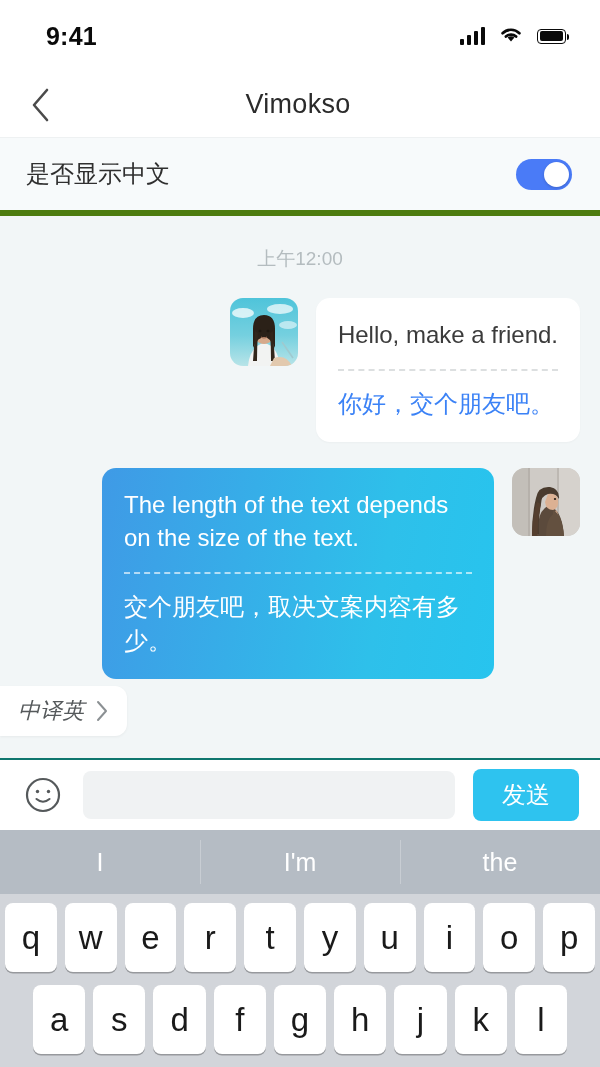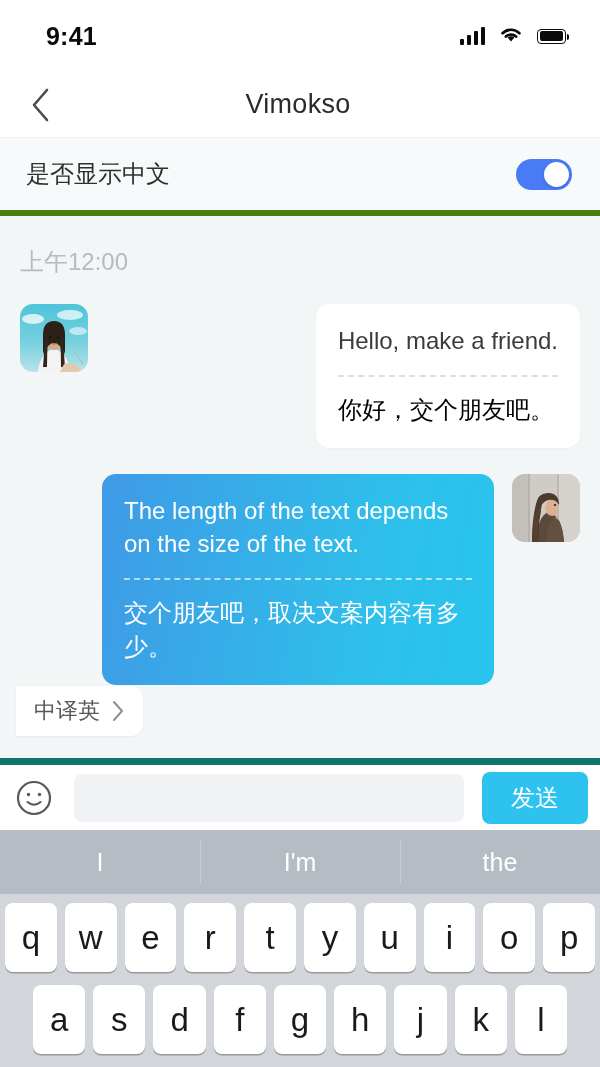--- a/index.html
+++ b/index.html
@@ -44,54 +44,54 @@
     flex:0 0 78px; height:78px; background:#f7fafb;
     display:flex; align-items:center; justify-content:space-between;
     padding:0 28px 0 26px; border-bottom:6px solid #4d7c0f;
   }
   .toggle-label { font-size:24px; color:#2f2f2f; }
   .switch { width:56px; height:31px; border-radius:16px; background:#4a7bf7; position:relative; flex:0 0 auto; }
   .switch .knob { position:absolute; top:3px; right:3px; width:25px; height:25px; border-radius:50%; background:#fff; box-shadow:0 1px 3px rgba(0,0,0,.18); }
 
   
   .chat { flex:1 1 auto; position:relative; background:#f2f6f7; padding:30px 20px 0 20px; overflow:hidden; }
-  .ts { font-size:24px; color:#b4bcbf; margin-bottom:26px; }
+  .ts { text-align:center; font-size:19px; color:#b4bcbf; margin-bottom:26px; }
 
   .row { display:flex; margin-bottom:26px; }
-  .row.in { justify-content:space-between; }
+  .row.in { justify-content:flex-end; }
   .row.out { justify-content:flex-end; }
 
   .avatar { width:68px; height:68px; border-radius:13px; flex:0 0 68px; overflow:hidden; position:relative; }
   .avatar svg { display:block; width:100%; height:100%; }
 
   .bubble { border-radius:14px; padding:20px 22px 22px 22px; position:relative; }
   .bubble.in { background:#ffffff; margin-left:18px; max-width:320px; box-shadow:0 1px 2px rgba(0,0,0,.03); }
   .bubble.out { background:linear-gradient(100deg,#3f9ae6 0%,#2ec0ea 70%,#27c4ee 100%); margin-right:18px; max-width:392px; }
 
   .btxt { font-size:24px; line-height:1.38; }
   .bubble.in .btxt-en { color:#3b3b3b; }
-  .bubble.in .btxt-zh { color:#000000; }
+  .bubble.in .btxt-zh { color:#3b82f6; }
   .bubble.out .btxt-en, .bubble.out .btxt-zh { color:#ffffff; }
   .divider { height:0; border-top:2px dashed #dcdfe0; margin:18px 0 16px 0; }
   .bubble.out .divider { border-top-color:rgba(255,255,255,.62); }
 
   
-  .chip-wrap { position:absolute; left:16px; bottom:22px; }
+  .chip-wrap { position:absolute; left:0; bottom:22px;font-style:italic; }
   .chip {
     background:#ffffff; border-radius:0 12px 12px 0; height:50px;
     display:inline-flex; align-items:center; gap:11px;
     padding:0 18px 0 18px; box-shadow:0 1px 3px rgba(0,0,0,.05);
   }
   .chip-label { font-size:22px; color:#55595b; }
 
   
   .inputbar {
     flex:0 0 72px; height:72px; background:#ffffff;
-    display:flex; align-items:center; gap:18px; padding:0 12px;
-    border-top:7px solid #0f766e;
+    display:flex; align-items:center; gap:18px; padding:0 21px;
+    border-top:2px solid #0f766e;
   }
   .emoji-btn { width:44px; height:44px; flex:0 0 44px; display:flex; align-items:center; justify-content:center; }
   .msg-input {
     flex:1 1 auto; height:48px; border-radius:8px; background:#f0f2f3;
     border:none; outline:none; font-size:22px; color:#3b3b3b; padding:0 16px;
     font-family:"Liberation Sans","DejaVu Sans",sans-serif;
   }
   .msg-input::placeholder{color:#bfc5c7;}
   .send-btn {
     flex:0 0 106px; height:52px; border-radius:8px; background:#2ec3ef;

